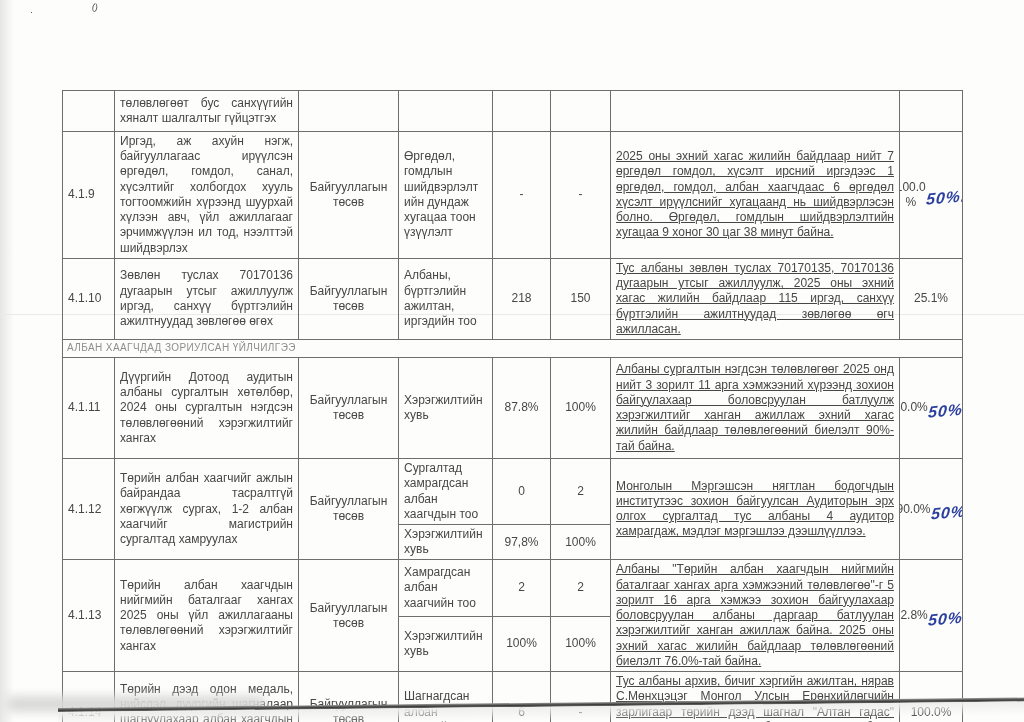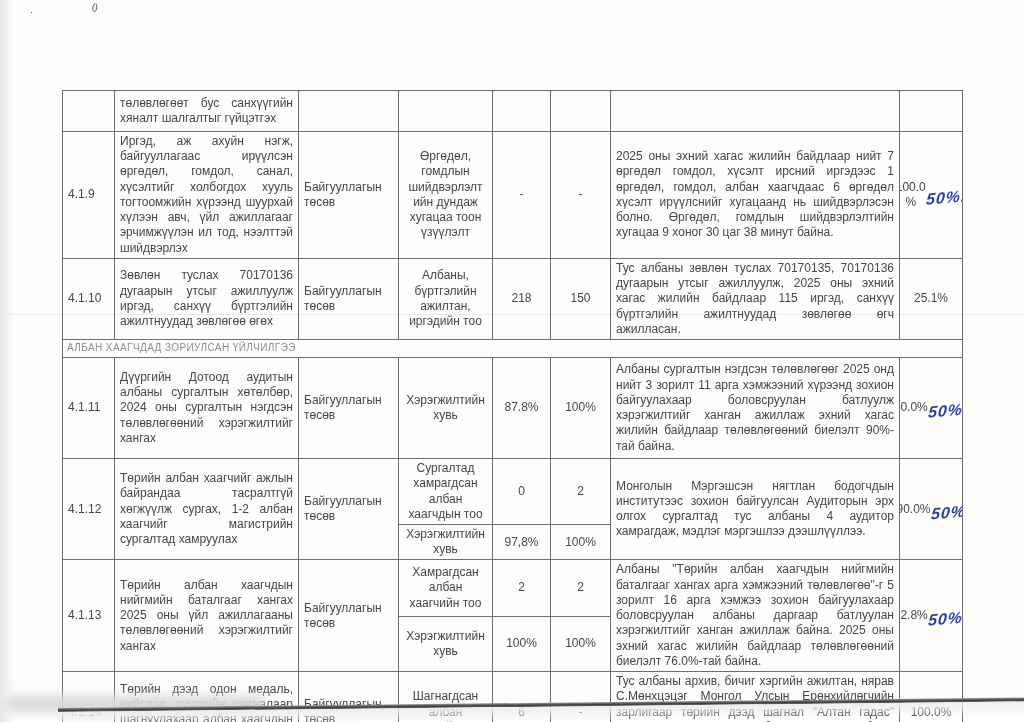--- a/index.html
+++ b/index.html
@@ -46,24 +46,24 @@
   table.report td{
     border:1px solid #6f6e6c;
     vertical-align:middle;
     padding:2px 5px;
     color:#474745;
     line-height:1.27;
     overflow:hidden;
   }
   td.c-id{padding:2px 2px;}
   td.c-act{text-align:justify;padding:2px 7px;}
-  td.c-bud{}
-  td.c-ind{text-align:center;padding:2px 3px;line-height:1.25;}
+  td.c-bud{text-align:center;}
+  td.c-ind{padding:2px 3px;line-height:1.25;}
   td.c-val{text-align:center;}
-  td.c-res{text-align:justify;padding:2px 8px;vertical-align:middle;}
+  td.c-res{text-align:justify;padding:2px 8px;vertical-align:middle;text-decoration:underline;}
   td.c-pct{text-align:center;padding:2px 3px;}
   tr.section-row td{
     color:#8f8e8c;text-align:left;padding:1px 4px;font-size:10px;
     letter-spacing:.4px;vertical-align:middle;
   }
   .hand{
     font-style:italic;font-weight:bold;
     font-size:16px;margin-top:7px;
     transform:rotate(-5deg) skewX(-10deg);
     letter-spacing:1px;

